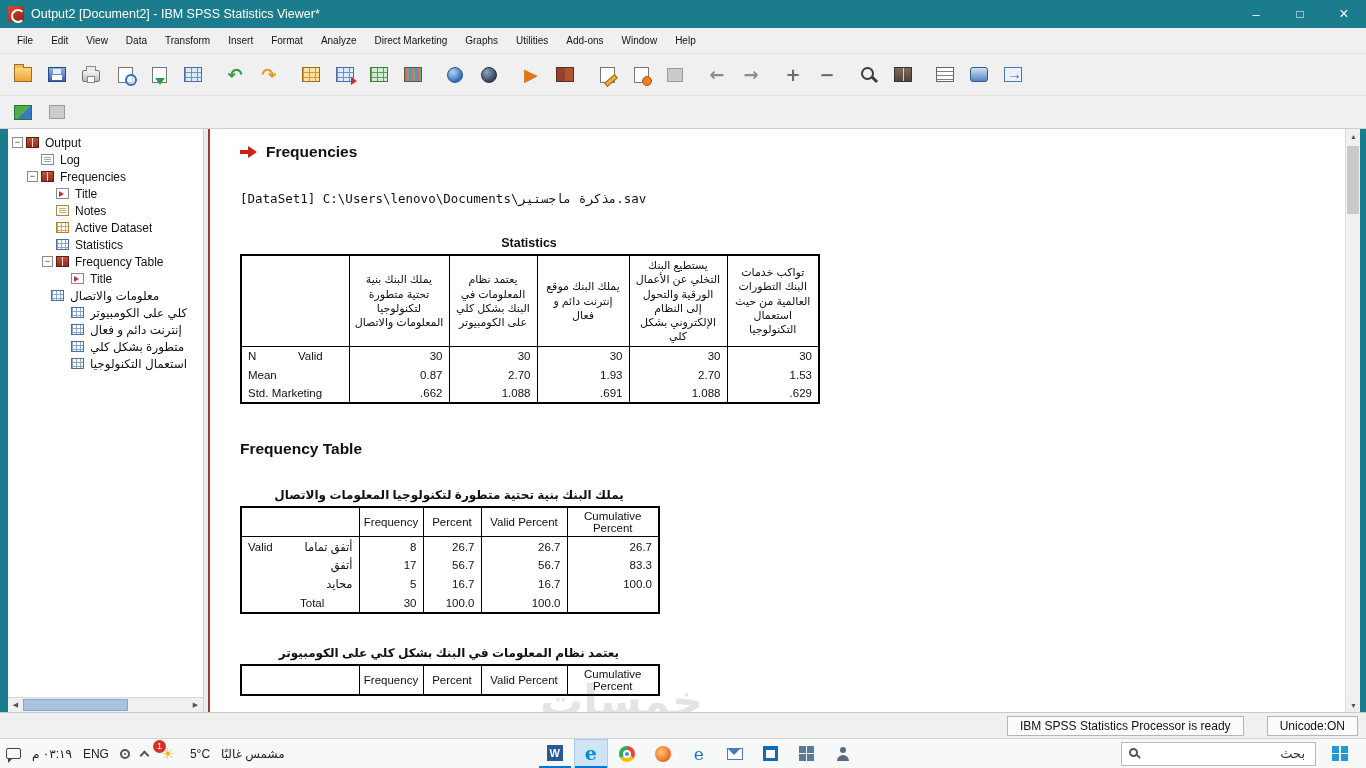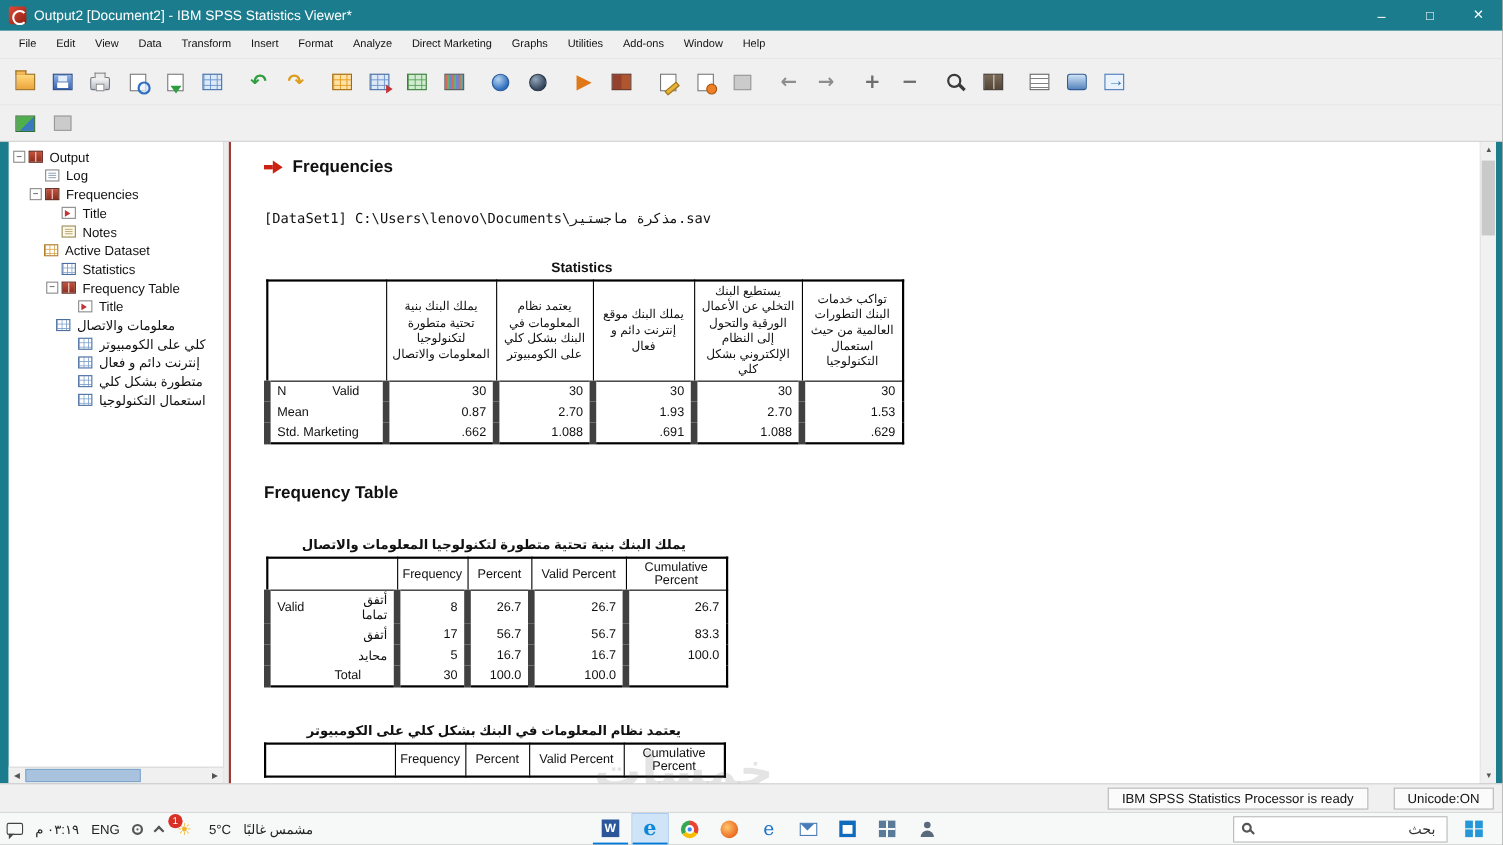--- a/index.html
+++ b/index.html
@@ -99,21 +99,21 @@
 .redarrow::before{content:"";position:absolute;left:0;top:4px;width:8px;height:4px;background:#cc2211}
 .redarrow::after{content:"";position:absolute;left:8px;top:0;border-left:9px solid #cc2211;border-top:6px solid transparent;border-bottom:6px solid transparent}
 .oheadtxt{font-size:15.5px;font-weight:bold}
 .dsline{margin-top:30px;font-family:"DejaVu Sans Mono",monospace;font-size:12.5px}
 .tcap{font-weight:bold;font-size:12.5px;text-align:center;margin:30px 0 4px 0}
 .tcap.ar{direction:rtl;font-size:12px}
 .stats-cap{width:578px}
 .freq-cap{width:418px}
 .spss{border-collapse:collapse;border:2px solid #000;font-size:11.5px;background:#fff}
 .spss th{border:1px solid #000;font-weight:normal;padding:2px 4px;text-align:center;vertical-align:middle}
-.spss td{border-left:6px solid #404040;border-right:1px solid #000;padding:1px 6px;height:19px}
+.spss td{border-left:1px solid #404040;border-right:1px solid #000;padding:1px 6px;height:19px}
 .spss .num{text-align:right}
 .stats th.colh{height:86px;font-size:11px;line-height:1.3;direction:rtl}
 .stub .rl{display:inline-block;min-width:50px}
 .ftheading{font-size:15.5px;font-weight:bold;margin-top:36px}
 .freq-cap2{margin-top:32px}
 .s2{display:flex;align-items:center}
 .s2 .sv{width:52px;flex:none}
 .s2 .slab{flex:1;text-align:right;direction:rtl}
 .s2 .slab.ltr{direction:ltr;text-align:left}
 .watermark{position:absolute;left:330px;bottom:-14px;font-size:43px;font-weight:bold;color:rgba(90,90,90,.16);direction:rtl;pointer-events:none}
@@ -328,21 +328,21 @@
           <div class="trow" style="padding-left: 34px;">
             <span class="expsp"></span>
             <span class="tri tri-title"></span>
             <span class="tlabel">Title</span>
           </div>
           <div class="trow" style="padding-left: 34px;">
             <span class="expsp"></span>
             <span class="tri tri-notes"></span>
             <span class="tlabel">Notes</span>
           </div>
-          <div class="trow" style="padding-left: 18px;">
+          <div class="trow" style="padding-left: 34px;">
             <span class="expsp"></span>
             <span class="tri tri-dataset"></span>
             <span class="tlabel">Active Dataset</span>
           </div>
           <div class="trow" style="padding-left: 34px;">
             <span class="expsp"></span>
             <span class="tri tri-table"></span>
             <span class="tlabel">Statistics</span>
           </div>
           <div class="trow" style="padding-left: 34px;">

